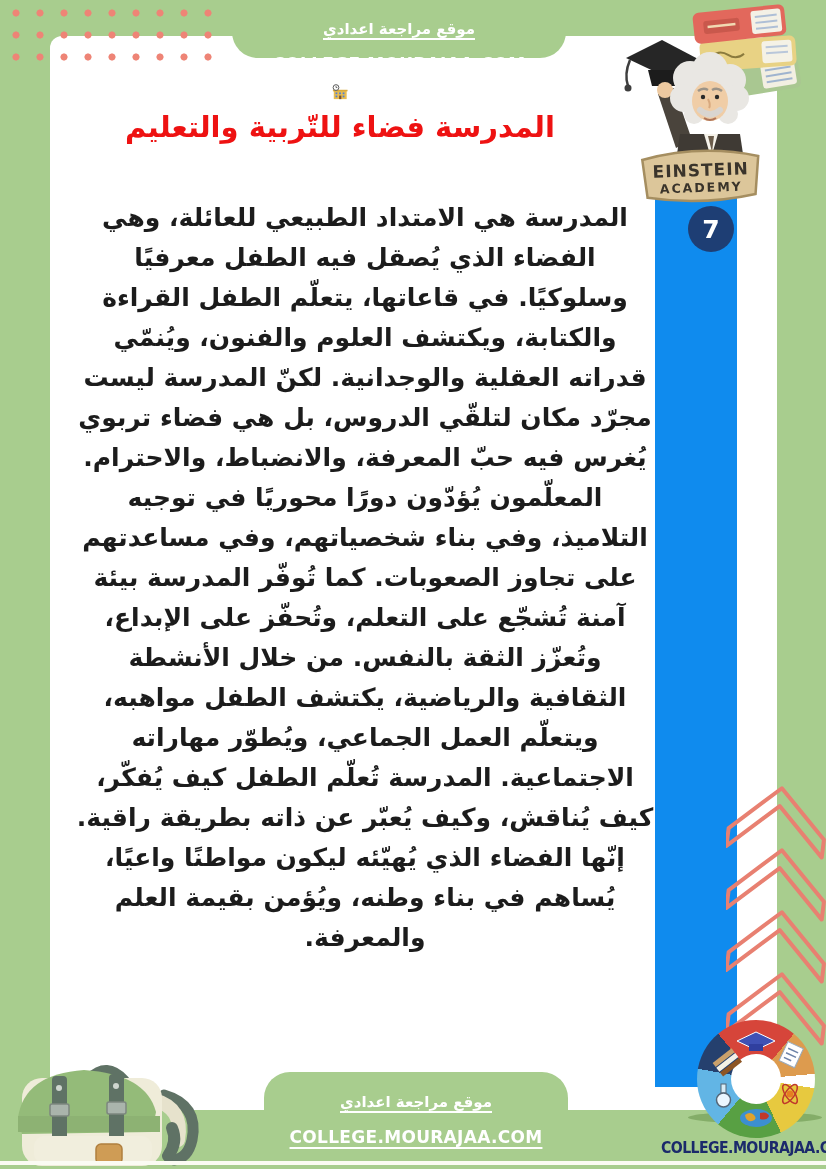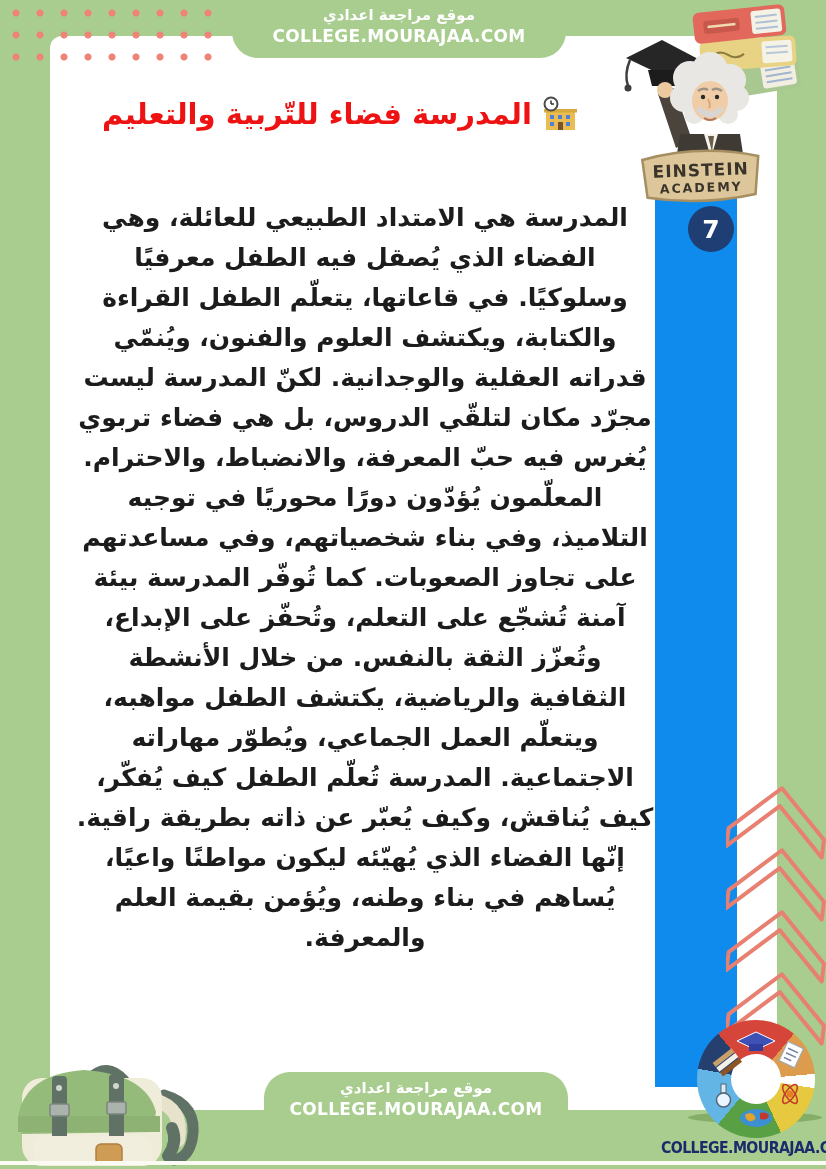--- a/index.html
+++ b/index.html
@@ -39,34 +39,34 @@
   
   .header-tab{
     left:232px;top:0;width:334px;height:58px;
     background:var(--background-green);
     border-radius:0 0 26px 26px;
     z-index:2;
     display:flex;flex-direction:column;align-items:center;justify-content:flex-start;
     padding-top:5px;
   }
   .site-link{
-    color:#ffffff;font-weight:bold;
+    color:#ffffff;font-weight:bold;text-decoration:underline;
     text-underline-offset:4px;text-decoration-thickness:2px;
-    line-height:1.35;white-space:nowrap;
+    line-height:1.35;white-space:nowrap;margin-top:14px;
   }
   .site-link.ar{font-size:15px;}
   .site-link.url{font-size:17px;letter-spacing:.3px;}
 
   
   .title-row{
     left:40px;top:84px;width:600px;height:60px;
     display:flex;direction:rtl;align-items:center;justify-content:center;gap:10px;
     color:var(--title-red);
     font-size:29px;font-weight:bold;
-    z-index:2;white-space:nowrap;
+    z-index:2;white-space:nowrap;flex-direction:column;
   }
 
   
   .body-par{
     left:76px;top:198px;width:578px;
     direction:rtl;text-align:center;
     font-size:25px;font-weight:bold;line-height:40px;
     color:var(--text-dark);
     z-index:2;
   }

